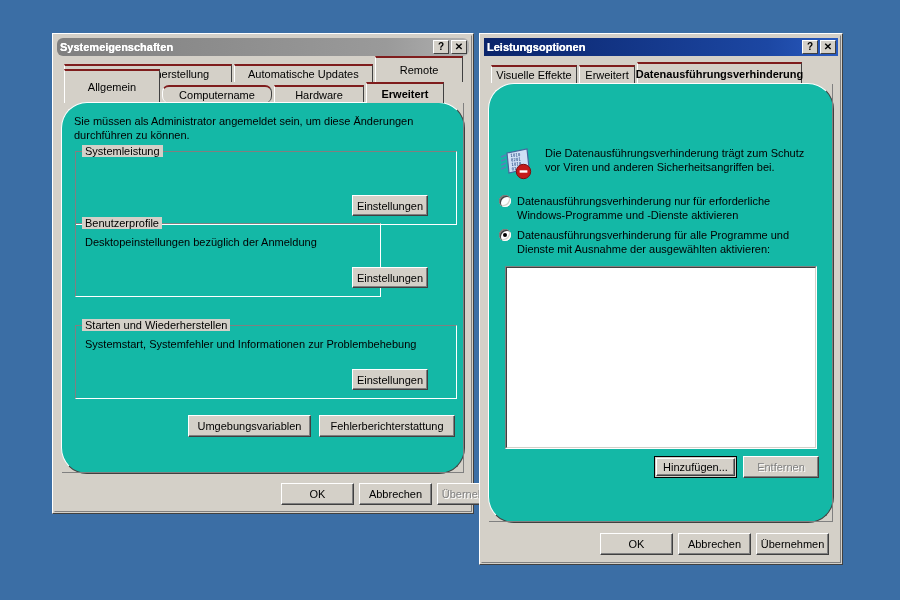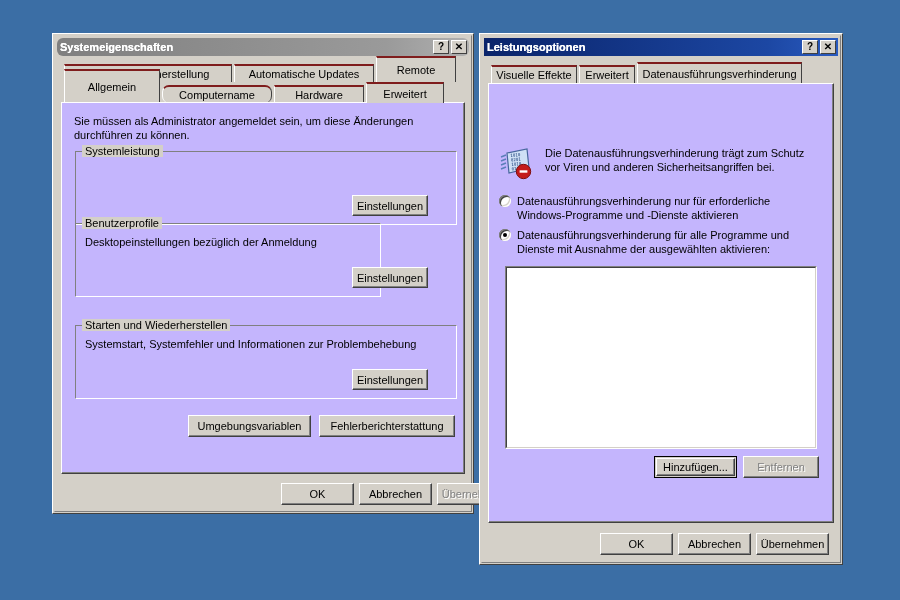--- a/index.html
+++ b/index.html
@@ -118,32 +118,33 @@
     font-size: 11px;
     white-space: nowrap;
     position: relative;
     cursor: default;
   }
   .tab.active {
     height: 21px;
     margin-top: -3px;
     background: #d4d0c8;
     z-index: 5;
-    font-weight: normal;
+    font-weight: bold;
     padding: 0 9px;
   }
 
   .tabpage {
     position: absolute;
-    background: #c4b5fd;
+    background: #14b8a6;
     border-top: 1px solid #ffffff;
     border-left: 1px solid #ffffff;
     border-right: 1px solid #404040;
     border-bottom: 1px solid #404040;
     box-sizing: border-box;
+    border-radius: 26px;
   }
   .tabpage-inner {
     position: absolute;
     inset: 0;
     border-right: 1px solid #808080;
     border-bottom: 1px solid #808080;
     box-sizing: border-box;
   }
 
   
@@ -320,21 +321,21 @@
       </div>
     </div>
 
     <div class="tabstrip" style="top:25px; left:6px; right:6px;">
       <div class="tab" style="width:168px; padding:0;">
         <span>Systemwiederherstellung</span>
       </div>
       <div class="tab" style="width:140px; padding:0;">
         <span>Automatische Updates</span>
       </div>
-      <div class="tab" style="width:80px; padding:12px;justify-content:center;">
+      <div class="tab" style="width:88px; padding:12px;justify-content:center;">
         <span>Remote</span>
       </div>
     </div>
 
     <div class="tabstrip" style="top:46px; left:6px; right:6px;">
       <div class="tab" style="width:96px; padding:16px;">
         <span>Allgemein</span>
       </div>
       <div class="tab" style="width:110px; padding:0;border-radius:7px;">
         <span>Computername</span>

